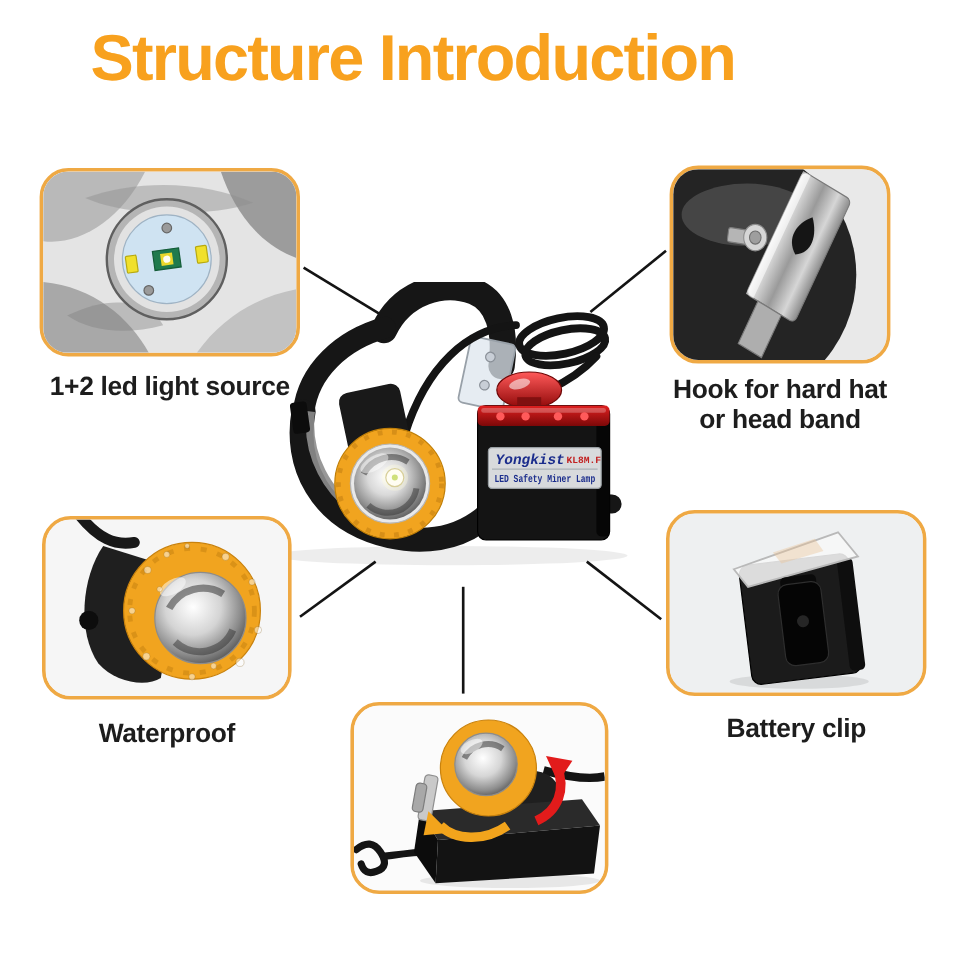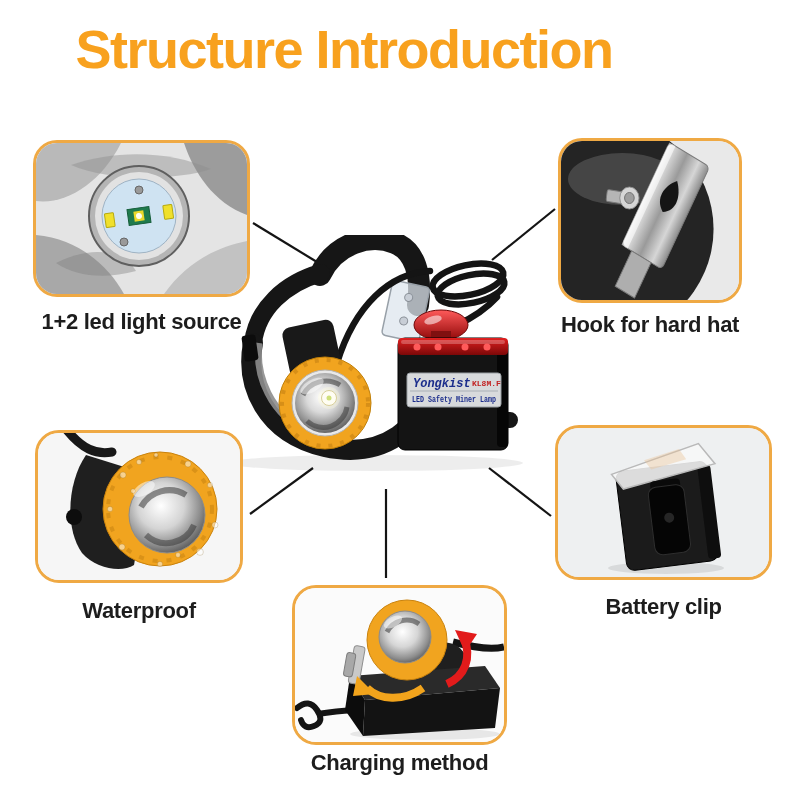--- a/index.html
+++ b/index.html
@@ -169,20 +169,21 @@
           <path d="M 114,36 C 125,47 128,63 114,71 C 100,63 103,47 114,36 Z" fill="#151515"></path>
           <rect x="101" y="122" width="25" height="40" fill="#aeaeae" stroke="#7a7a7a" stroke-width="1"></rect>
         </g>
         <rect x="52" y="50" width="24" height="12" rx="2" fill="#b5b5b5" stroke="#7c7c7c" transform="rotate(8 64 56)"></rect>
         <circle cx="78" cy="57" r="11" fill="#d6d6d6" stroke="#8c8c8c"></circle>
         <circle cx="78" cy="57" r="5.5" fill="#9e9e9e" stroke="#6f6f6f"></circle>
       </svg>
     </div>
     <div class="caption" style="margin-top:10px;">
       <div>Hook for hard hat</div>
+      <div>or head band</div>
     </div>
   </div>
 
   <div class="callout" style="left:555px; top:425px; width:217px;">
     <div class="photo" style="height:155px;">
       <svg viewBox="0 0 211 149" preserveAspectRatio="none">
         <rect width="211" height="149" fill="#eef0f1"></rect>
         <ellipse cx="108" cy="140" rx="58" ry="6" fill="rgba(0,0,0,0.09)"></ellipse>
         <g transform="rotate(-7 108 80)">
           <rect x="62" y="38" width="92" height="100" rx="8" fill="#1b1b1b" stroke="#000000"></rect>
@@ -265,16 +266,15 @@
         <circle cx="112" cy="52" r="40" fill="var(--lamp-yellow,#F1A41F)" stroke="#c9820d"></circle>
         <circle cx="110" cy="49" r="26" fill="url(#gRefl3)" stroke="#8c8c8c"></circle>
         <path d="M 92,44 A 22 22 0 0 1 124,36" stroke="rgba(40,40,40,0.5)" stroke-width="5" fill="none"></path>
         <ellipse cx="98" cy="34" rx="10" ry="5" fill="rgba(255,255,255,0.5)" transform="rotate(-28 98 34)"></ellipse>
         <path d="M 152,96 C 170,88 177,70 169,50" stroke="#E21B1B" stroke-width="8" fill="none"></path>
         <polygon points="160,42 182,46 170,64" fill="#E21B1B"></polygon>
         <path d="M 128,100 C 108,114 84,112 72,100" stroke="#F2A41C" stroke-width="8" fill="none"></path>
         <polygon points="62,88 58,108 80,106" fill="#F2A41C"></polygon>
       </svg>
     </div>
-    <div class="caption" style="margin-top:6px;">Charging method</div>
   </div>
 
 </div>
 
 </body></html>

